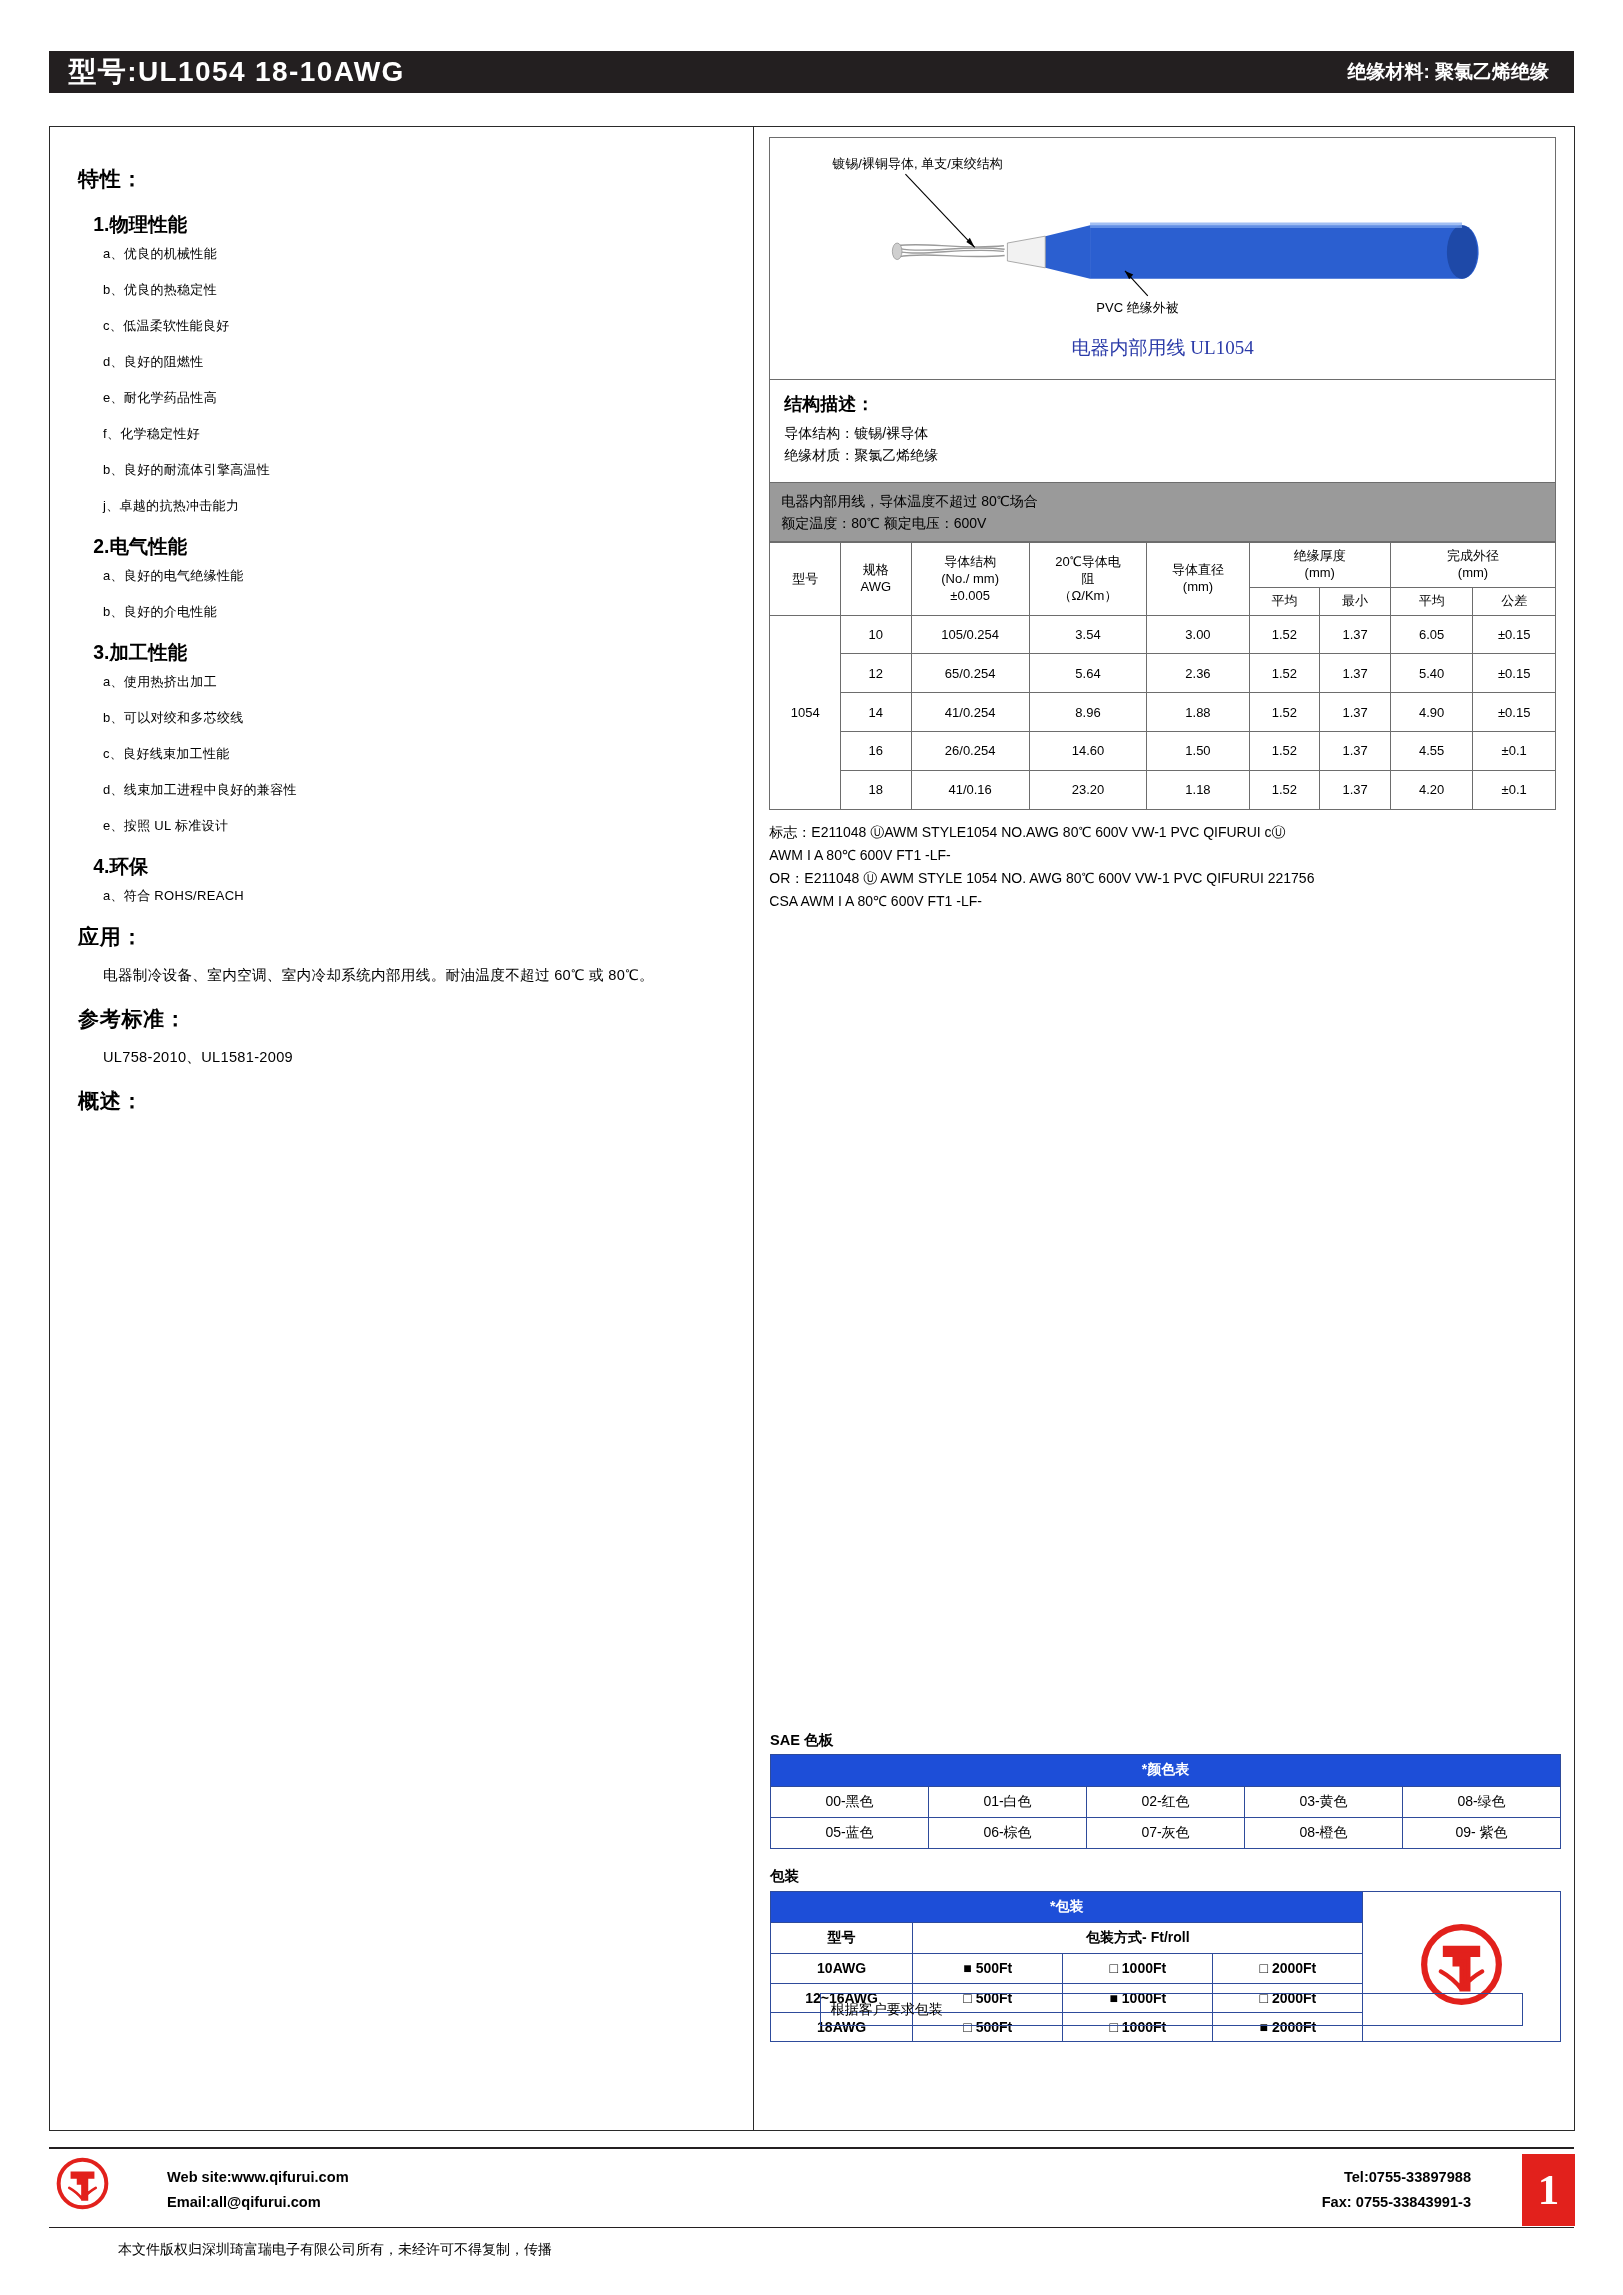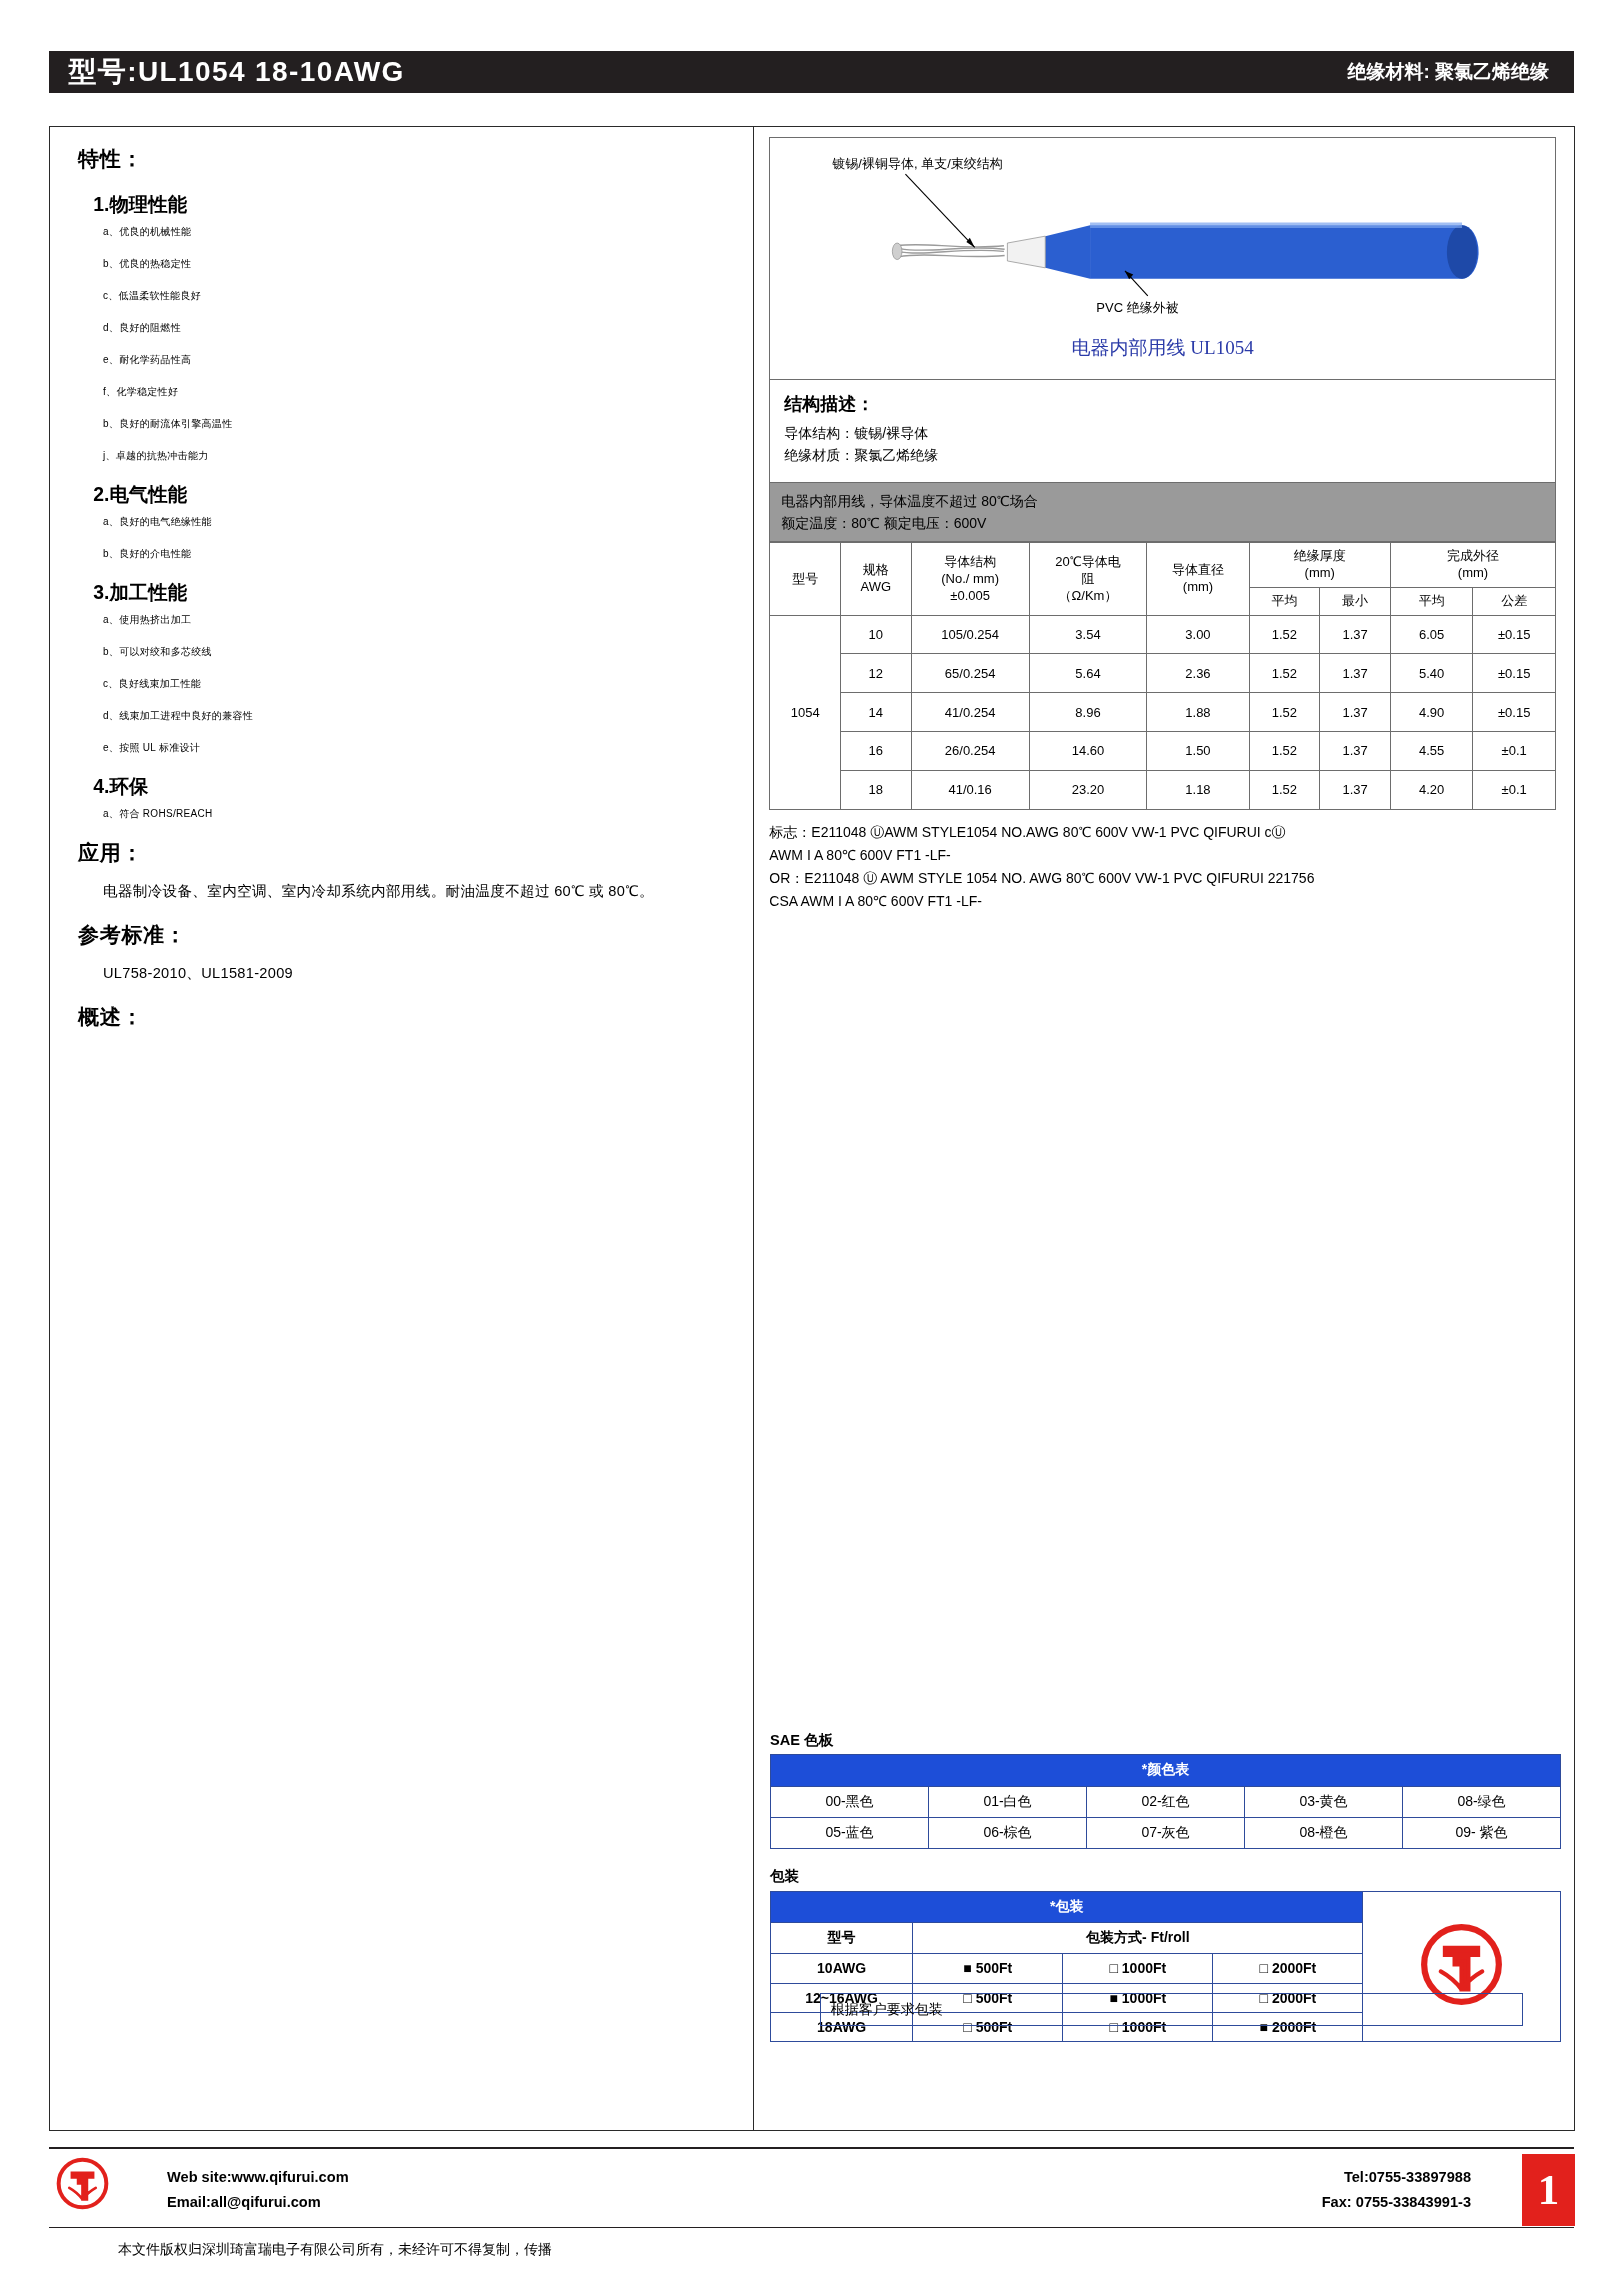--- a/index.html
+++ b/index.html
@@ -66,36 +66,36 @@
     height: 2005px;
     background: #2a2a2a;
   }
 
   
   .left {
     position: absolute;
     top: 126px;
     left: 50px;
     width: 703px;
-    padding: 6px 21px 0 28px;
+    padding: 26px 21px 0 28px;
     box-sizing: border-box;
   }
   .sect-title {
     font-size: 21px;
     font-weight: bold;
     margin: 12.5px 0 5.6px 0;
     letter-spacing: 0.7px;
   }
   .sub-title {
     font-size: 19.4px;
     font-weight: bold;
     margin: 18px 0 7px 15.3px;
   }
   .bullet {
-    font-size: 10px;
+    font-size: 13px;
     margin: 0 0 18px 25px;
     letter-spacing: 0.3px;
   }
   .para {
     font-size: 14.6px;
     line-height: 1.75;
     margin: 12.5px 0 0 25px;
     letter-spacing: 0.3px;
   }
   .sect-title.spaced { margin-top: 16px; font-family: Liberation Serif, serif; }

